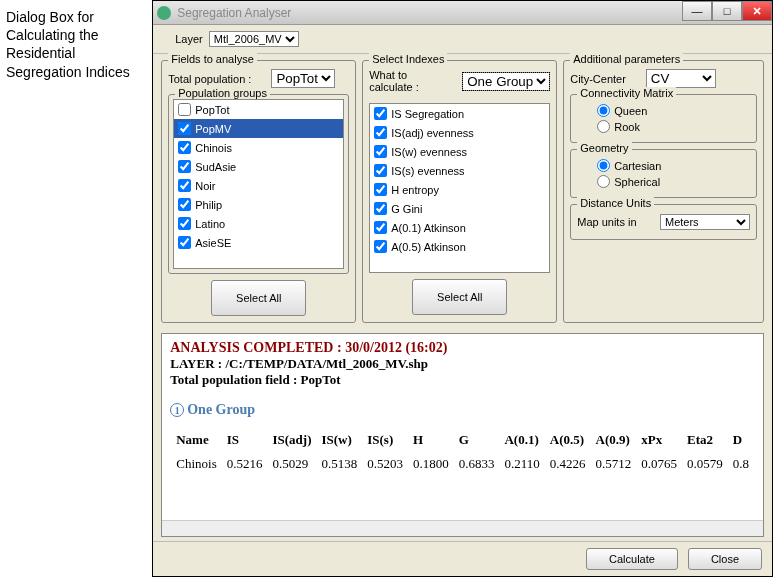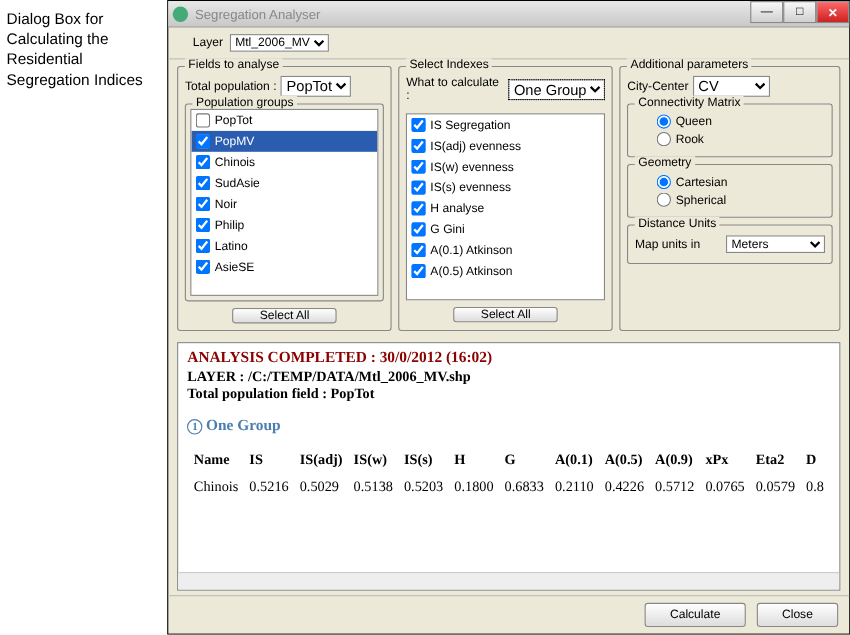--- a/index.html
+++ b/index.html
@@ -14,27 +14,27 @@
 .winbtn { width: 30px; height: 20px; border: 1px solid #888; background: linear-gradient(#f8f8f8,#d0d0d0); display: flex; align-items: center; justify-content: center; font-size: 11px; cursor: pointer; }
 .winbtn.close { background: linear-gradient(#f66,#c22); color: #fff; font-weight: bold; }
 .layer-row { padding: 6px 22px; display: flex; align-items: center; gap: 6px; border-bottom: 1px solid #bbb; }
 .layer-row select { font-size: 11px; }
 .panels { display: flex; gap: 6px; padding: 6px 8px; }
 .fieldset { border: 1px solid #888; border-radius: 3px; padding: 6px 6px 6px 6px; background: #ece9d8; position: relative; }
 .fieldset .legend { position: absolute; top: -8px; left: 6px; background: #ece9d8; padding: 0 3px; font-size: 11px; }
 .col1 { width: 195px; }
 .col2 { width: 195px; }
 .col3 { flex: 1; }
-.row { display: flex; align-items: center; gap: 4px; margin: 2px 0 6px 0; }
+.row { display: flex; align-items: center; gap: 20px; margin: 2px 0 6px 0; }
 .listbox { border: 1px solid #888; background: #fff; height: 170px; overflow: hidden; position: relative; }
 .listinner { overflow-y: scroll; height: 100%; }
 .listitem { display: flex; align-items: center; gap: 4px; padding: 3px 4px; }
 .listitem.selected { background: #2a5db0; color: #fff; }
 .listitem input[type=checkbox] { width: 13px; height: 13px; }
-.btn { background: linear-gradient(#fefefe,#ddd); border: 1px solid #888; border-radius: 3px; padding: 0 24px; cursor: pointer; font-size: 11px; }
+.btn { background: linear-gradient(#fefefe,#ddd); border: 1px solid #888; border-radius: 3px; padding: 11px 24px; cursor: pointer; font-size: 11px; }
 .btnrow { text-align: center; margin-top: 6px; }
 .subfs { border: 1px solid #888; border-radius: 3px; padding: 6px; margin-top: 6px; position: relative; }
 .subfs .legend { position: absolute; top: -8px; left: 6px; background: #ece9d8; padding: 0 3px; font-size: 11px; }
 .radio-row { display: flex; align-items: center; gap: 4px; margin: 3px 0; padding-left: 20px; }
 .durow { display: flex; align-items: center; justify-content: space-between; margin: 3px 0; }
 .durow select { width: 90px; font-size: 11px; }
 .results { margin: 4px 8px; border: 1px solid #888; background: #fff; flex: 1; display: flex; flex-direction: column; overflow: hidden; }
 .rescontent { padding: 6px 8px; flex: 1; overflow: hidden; }
 .completed { color: #8b0000; font-weight: bold; font-family: "Times New Roman", serif; font-size: 14px; }
 .resline { font-family: "Times New Roman", serif; font-size: 13px; font-weight: bold; }
@@ -141,21 +141,21 @@
             <div class="listitem">
                 <input type="checkbox" checked="" style="">
                 <span>IS(w) evenness</span>
               </div>
             <div class="listitem">
                 <input type="checkbox" checked="" style="">
                 <span>IS(s) evenness</span>
               </div>
             <div class="listitem">
                 <input type="checkbox" checked="" style="">
-                <span>H analyse</span>
+                <span>H entropy</span>
               </div>
             <div class="listitem">
                 <input type="checkbox" checked="" style="">
                 <span>G Gini</span>
               </div>
             <div class="listitem">
                 <input type="checkbox" checked="" style="">
                 <span>A(0.1) Atkinson</span>
               </div>
             <div class="listitem">

